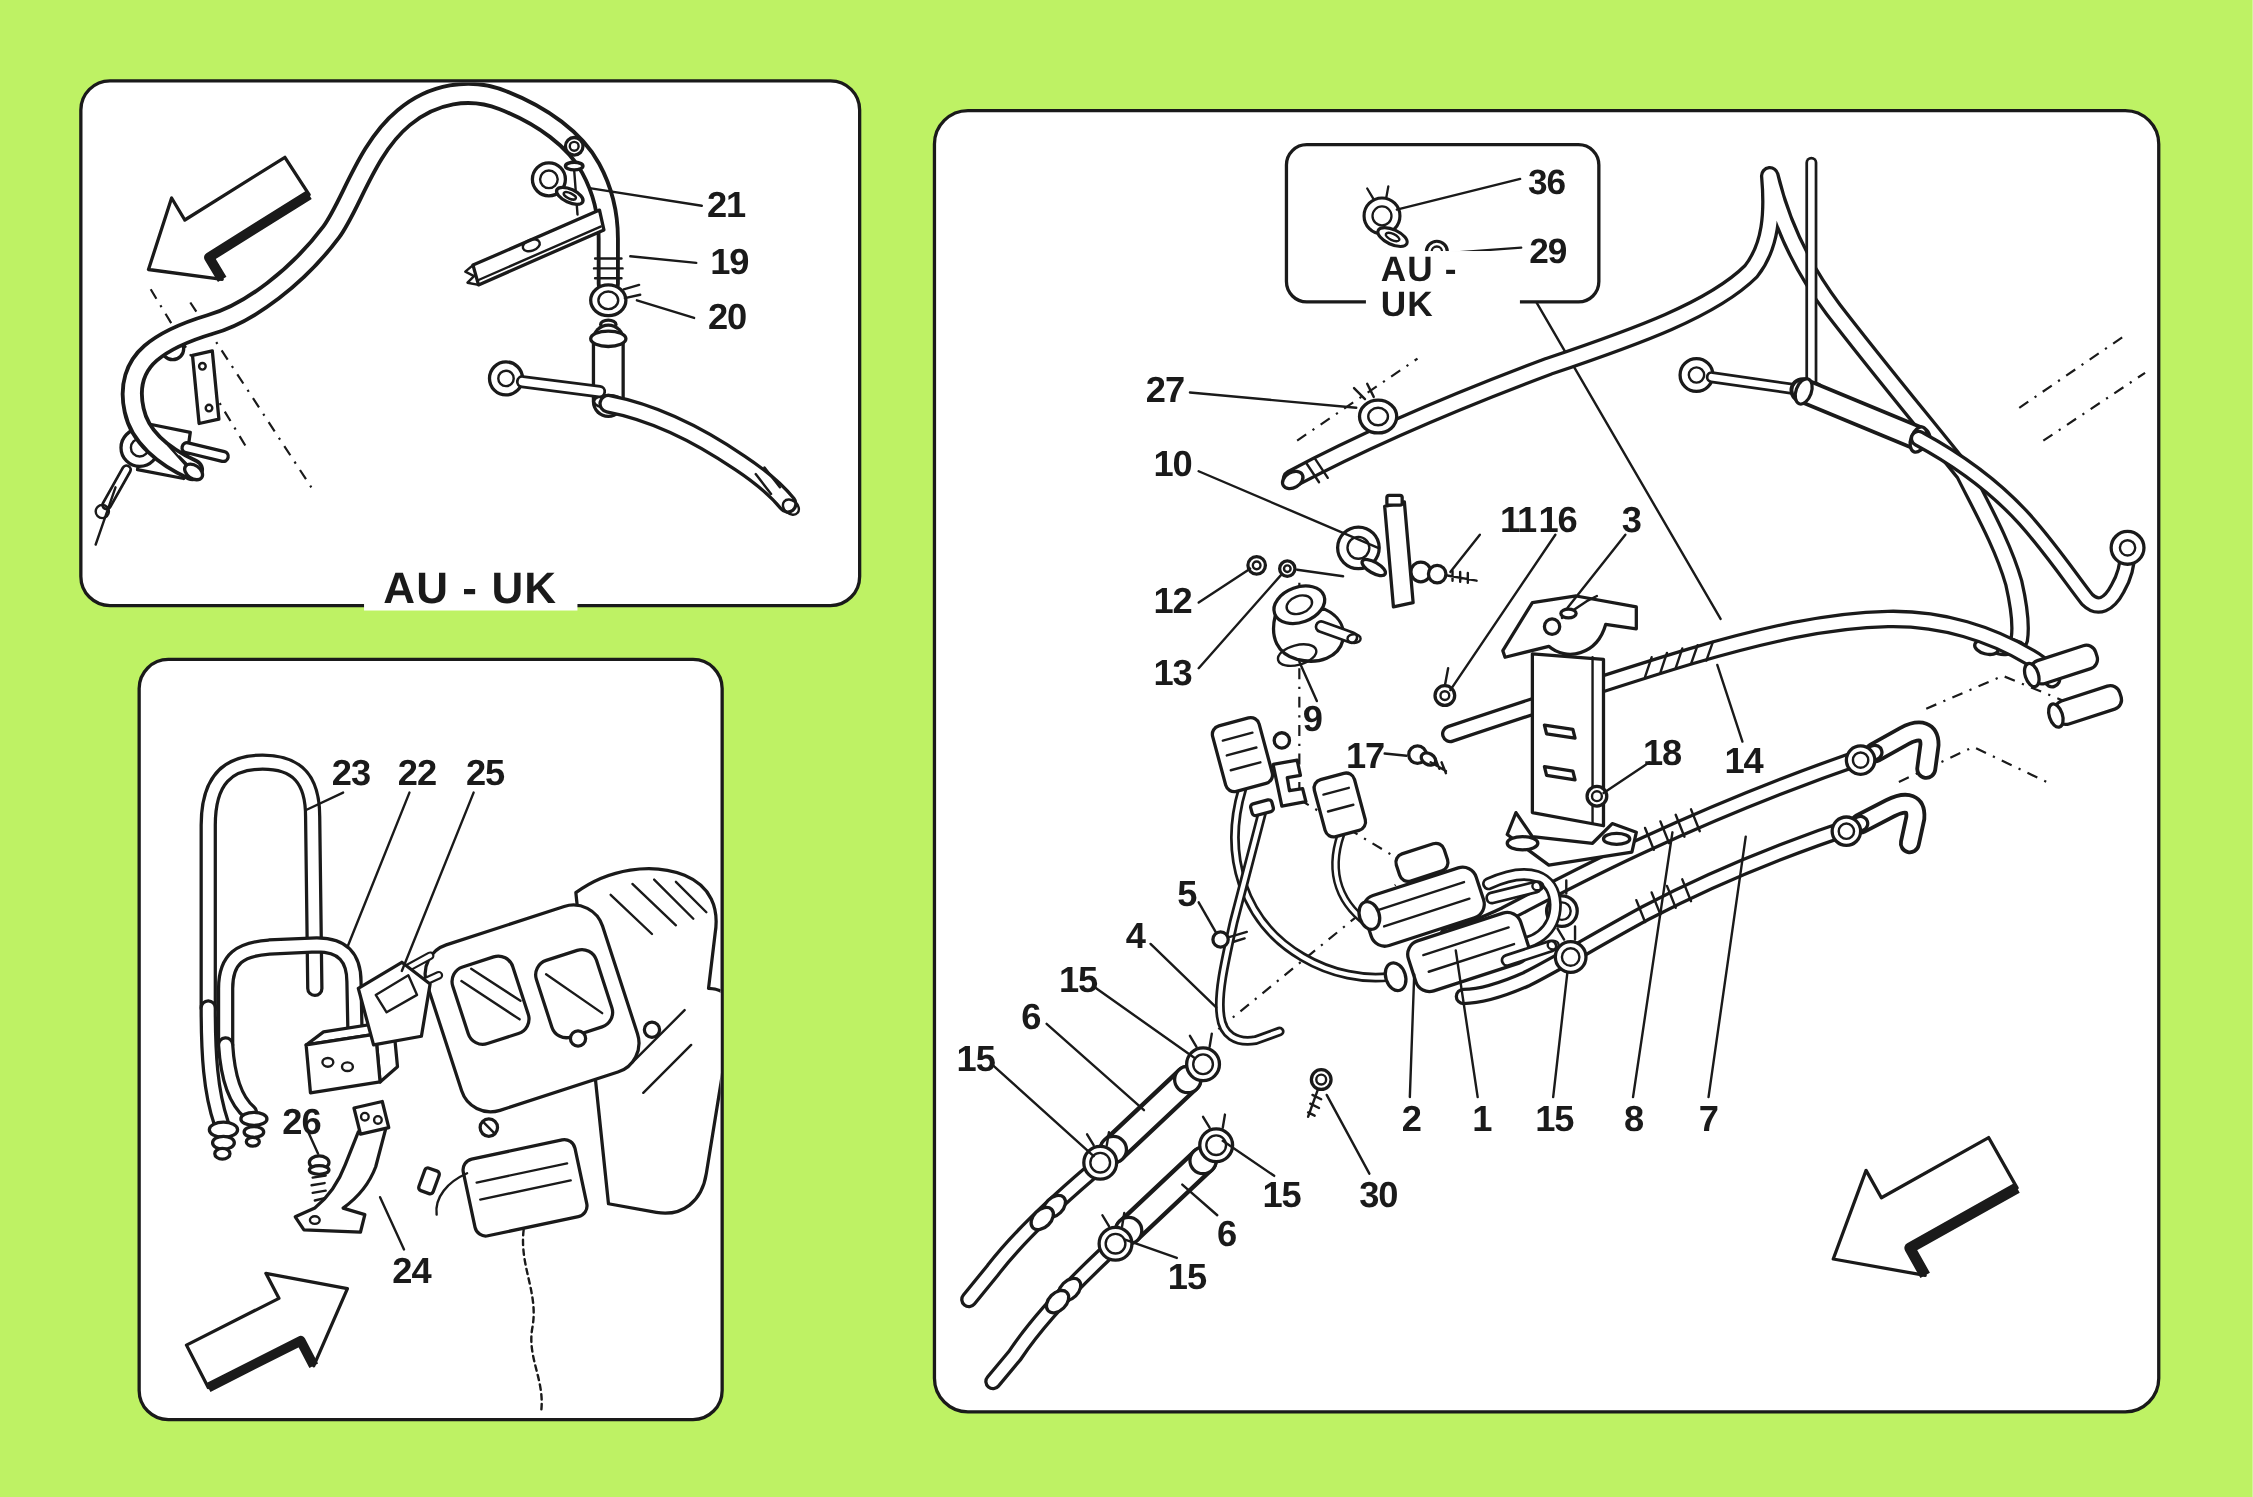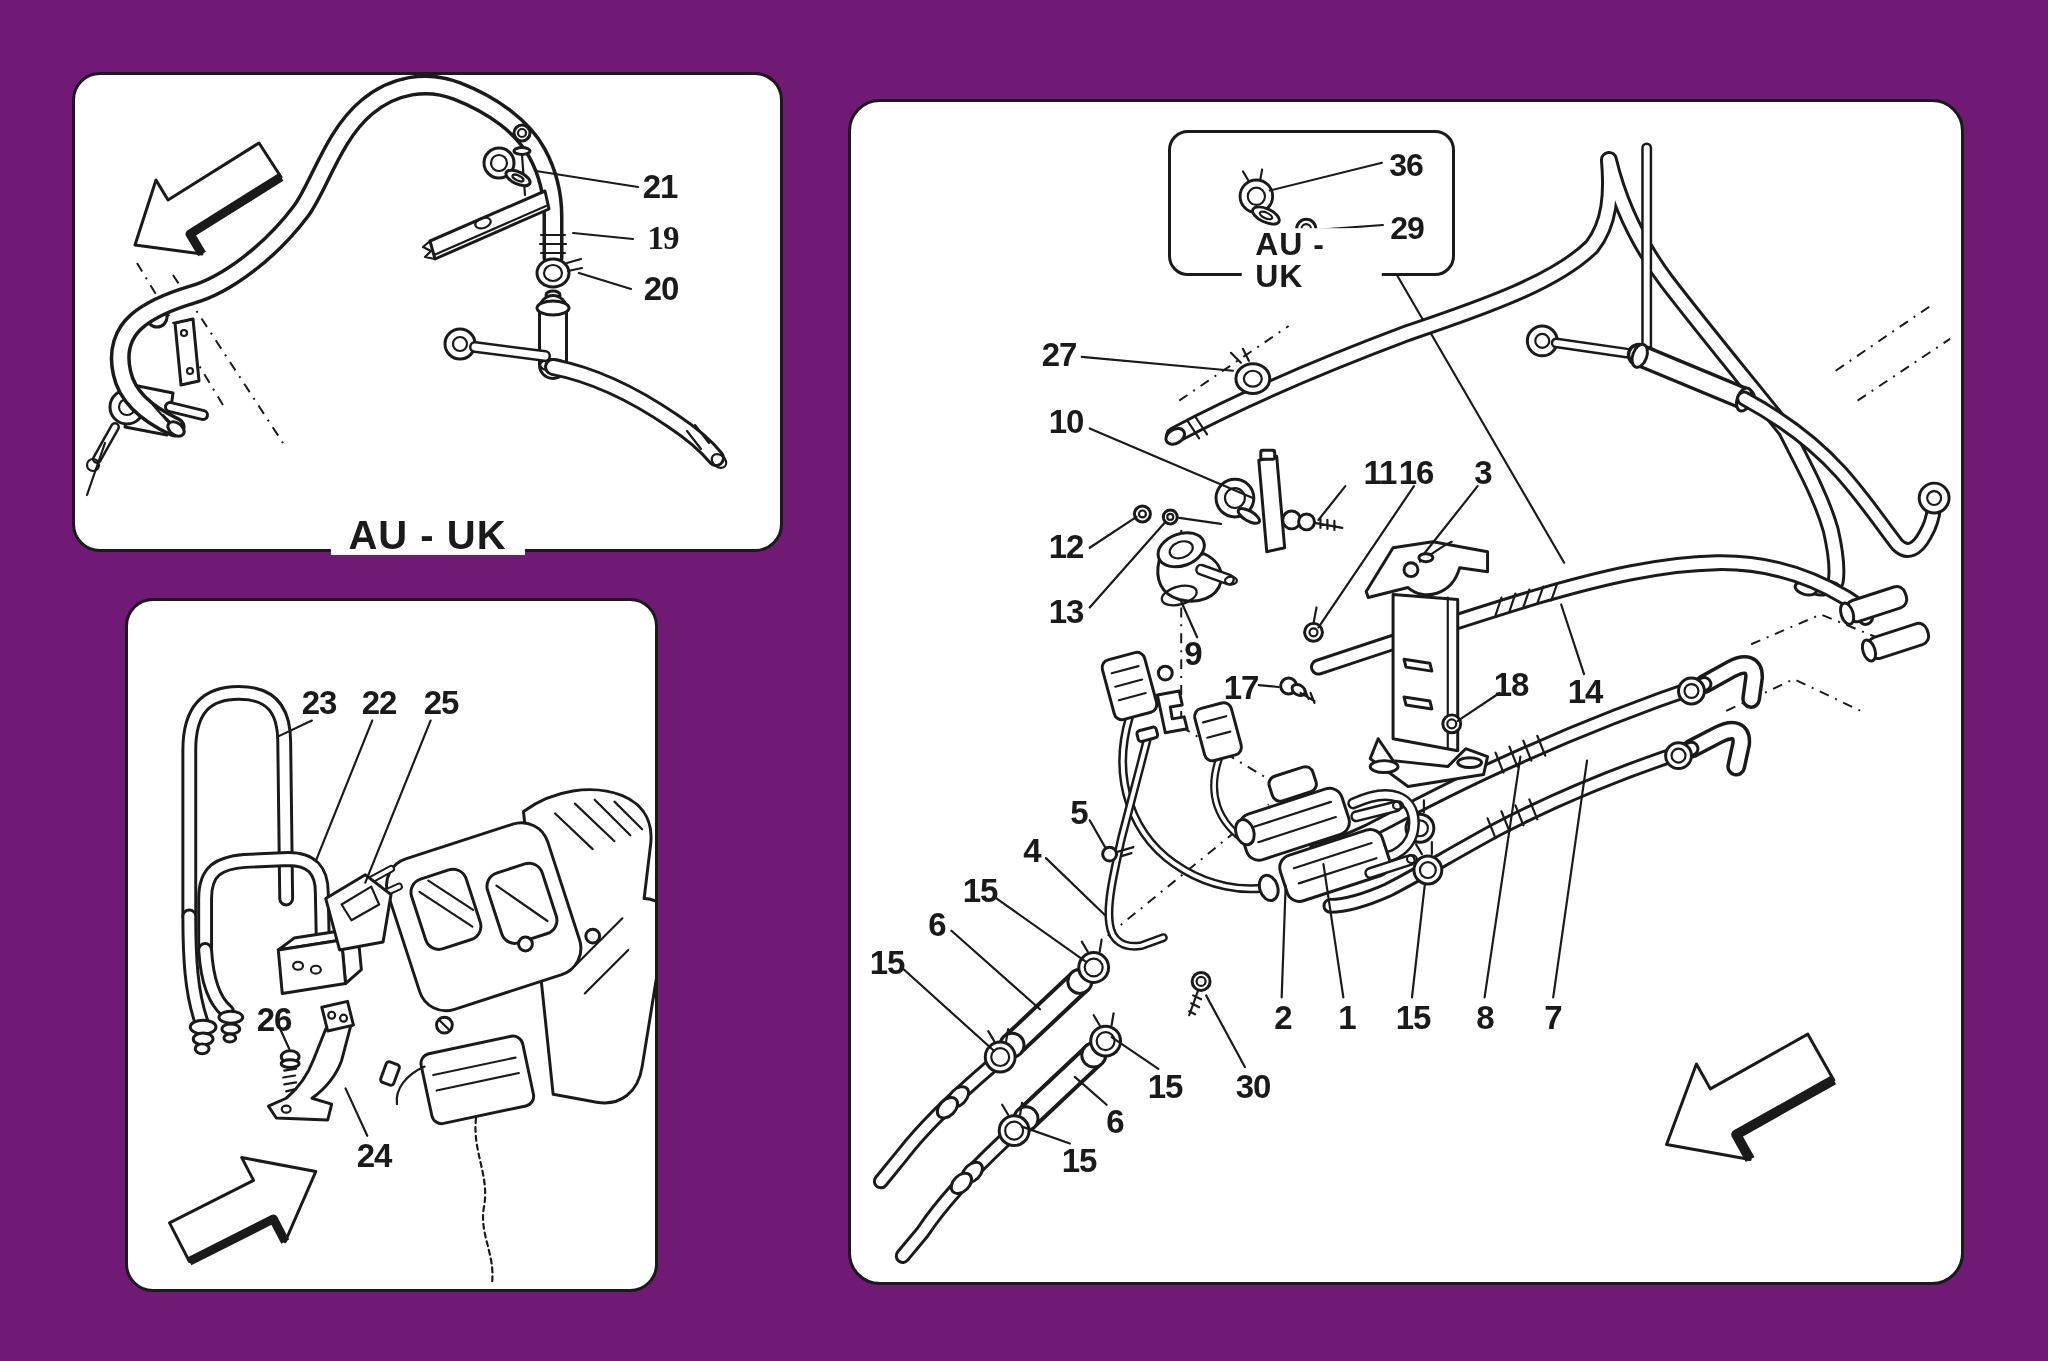--- a/index.html
+++ b/index.html
@@ -1,16 +1,16 @@
 <!DOCTYPE html>
 <html><head>
 <meta charset="utf-8">
 <style>
   html,body{margin:0;padding:0;background:#ffffff;}
-  #stage{position:relative;width:2048px;height:1361px;background:#701a75;overflow:hidden;
+  #stage{position:relative;width:2048px;height:1361px;background:#bef264;overflow:hidden;
          font-family:"Liberation Sans",sans-serif;color:#1a1a1a;}
   .panel{position:absolute;background:#fff;border:3px solid #1a1a1a;border-radius:28px;box-sizing:border-box;}
   .panel svg{position:absolute;left:0;top:0;}
   .callout{position:absolute;transform:translate(-50%,-50%);
            font:700 33px/1 "Liberation Sans",sans-serif;letter-spacing:-1px;color:#1a1a1a;
            white-space:nowrap;z-index:5;}
   .region-label{position:absolute;left:50%;bottom:16px;transform:translate(-50%,55%);
            background:#fff;padding:0 18px;font:700 40px/1 "Liberation Sans",sans-serif;
            letter-spacing:1px;color:#1a1a1a;z-index:6;}
   .inset{position:absolute;background:#fff;border:3px solid #1a1a1a;border-radius:20px;box-sizing:border-box;z-index:4;}
@@ -101,21 +101,21 @@
         <ellipse class="ln" cx="644" cy="386" rx="8" ry="6" transform="rotate(40 644 386)"></ellipse>
       </g>
 
       <g>
         <path class="ln" d="M 563 112 L 461 96"></path>
         <path class="ln" d="M 558 164 L 498 158"></path>
         <path class="ln" d="M 556 214 L 504 198"></path>
       </g>
     </svg>
     <div class="callout" style="left:585px;top:111px;">21</div>
-    <div class="callout" style="left:588px;top:163px;font-family:Liberation Serif, serif;">19</div>
+    <div class="callout" style="left:588px;top:163px;">19</div>
     <div class="callout" style="left:586px;top:213px;">20</div>
     <div class="region-label">AU - UK</div>
   </section>
 
   <section class="panel" style="left:125px;top:598px;width:533px;height:694px;">
     <svg width="527" height="688" viewBox="0 0 533 694">
 
       <g>
         <path class="wfill" d="M 400 212 C 430 190 470 184 500 196 C 524 206 532 226 528 250 L 522 300 C 540 300 548 316 542 334 L 520 470 C 516 496 498 510 474 506 L 430 498 L 400 212 Z"></path>
         <path class="ln" d="M 432 214 L 470 250 M 452 204 L 492 242 M 472 200 L 508 236 M 492 202 L 520 230"></path>

